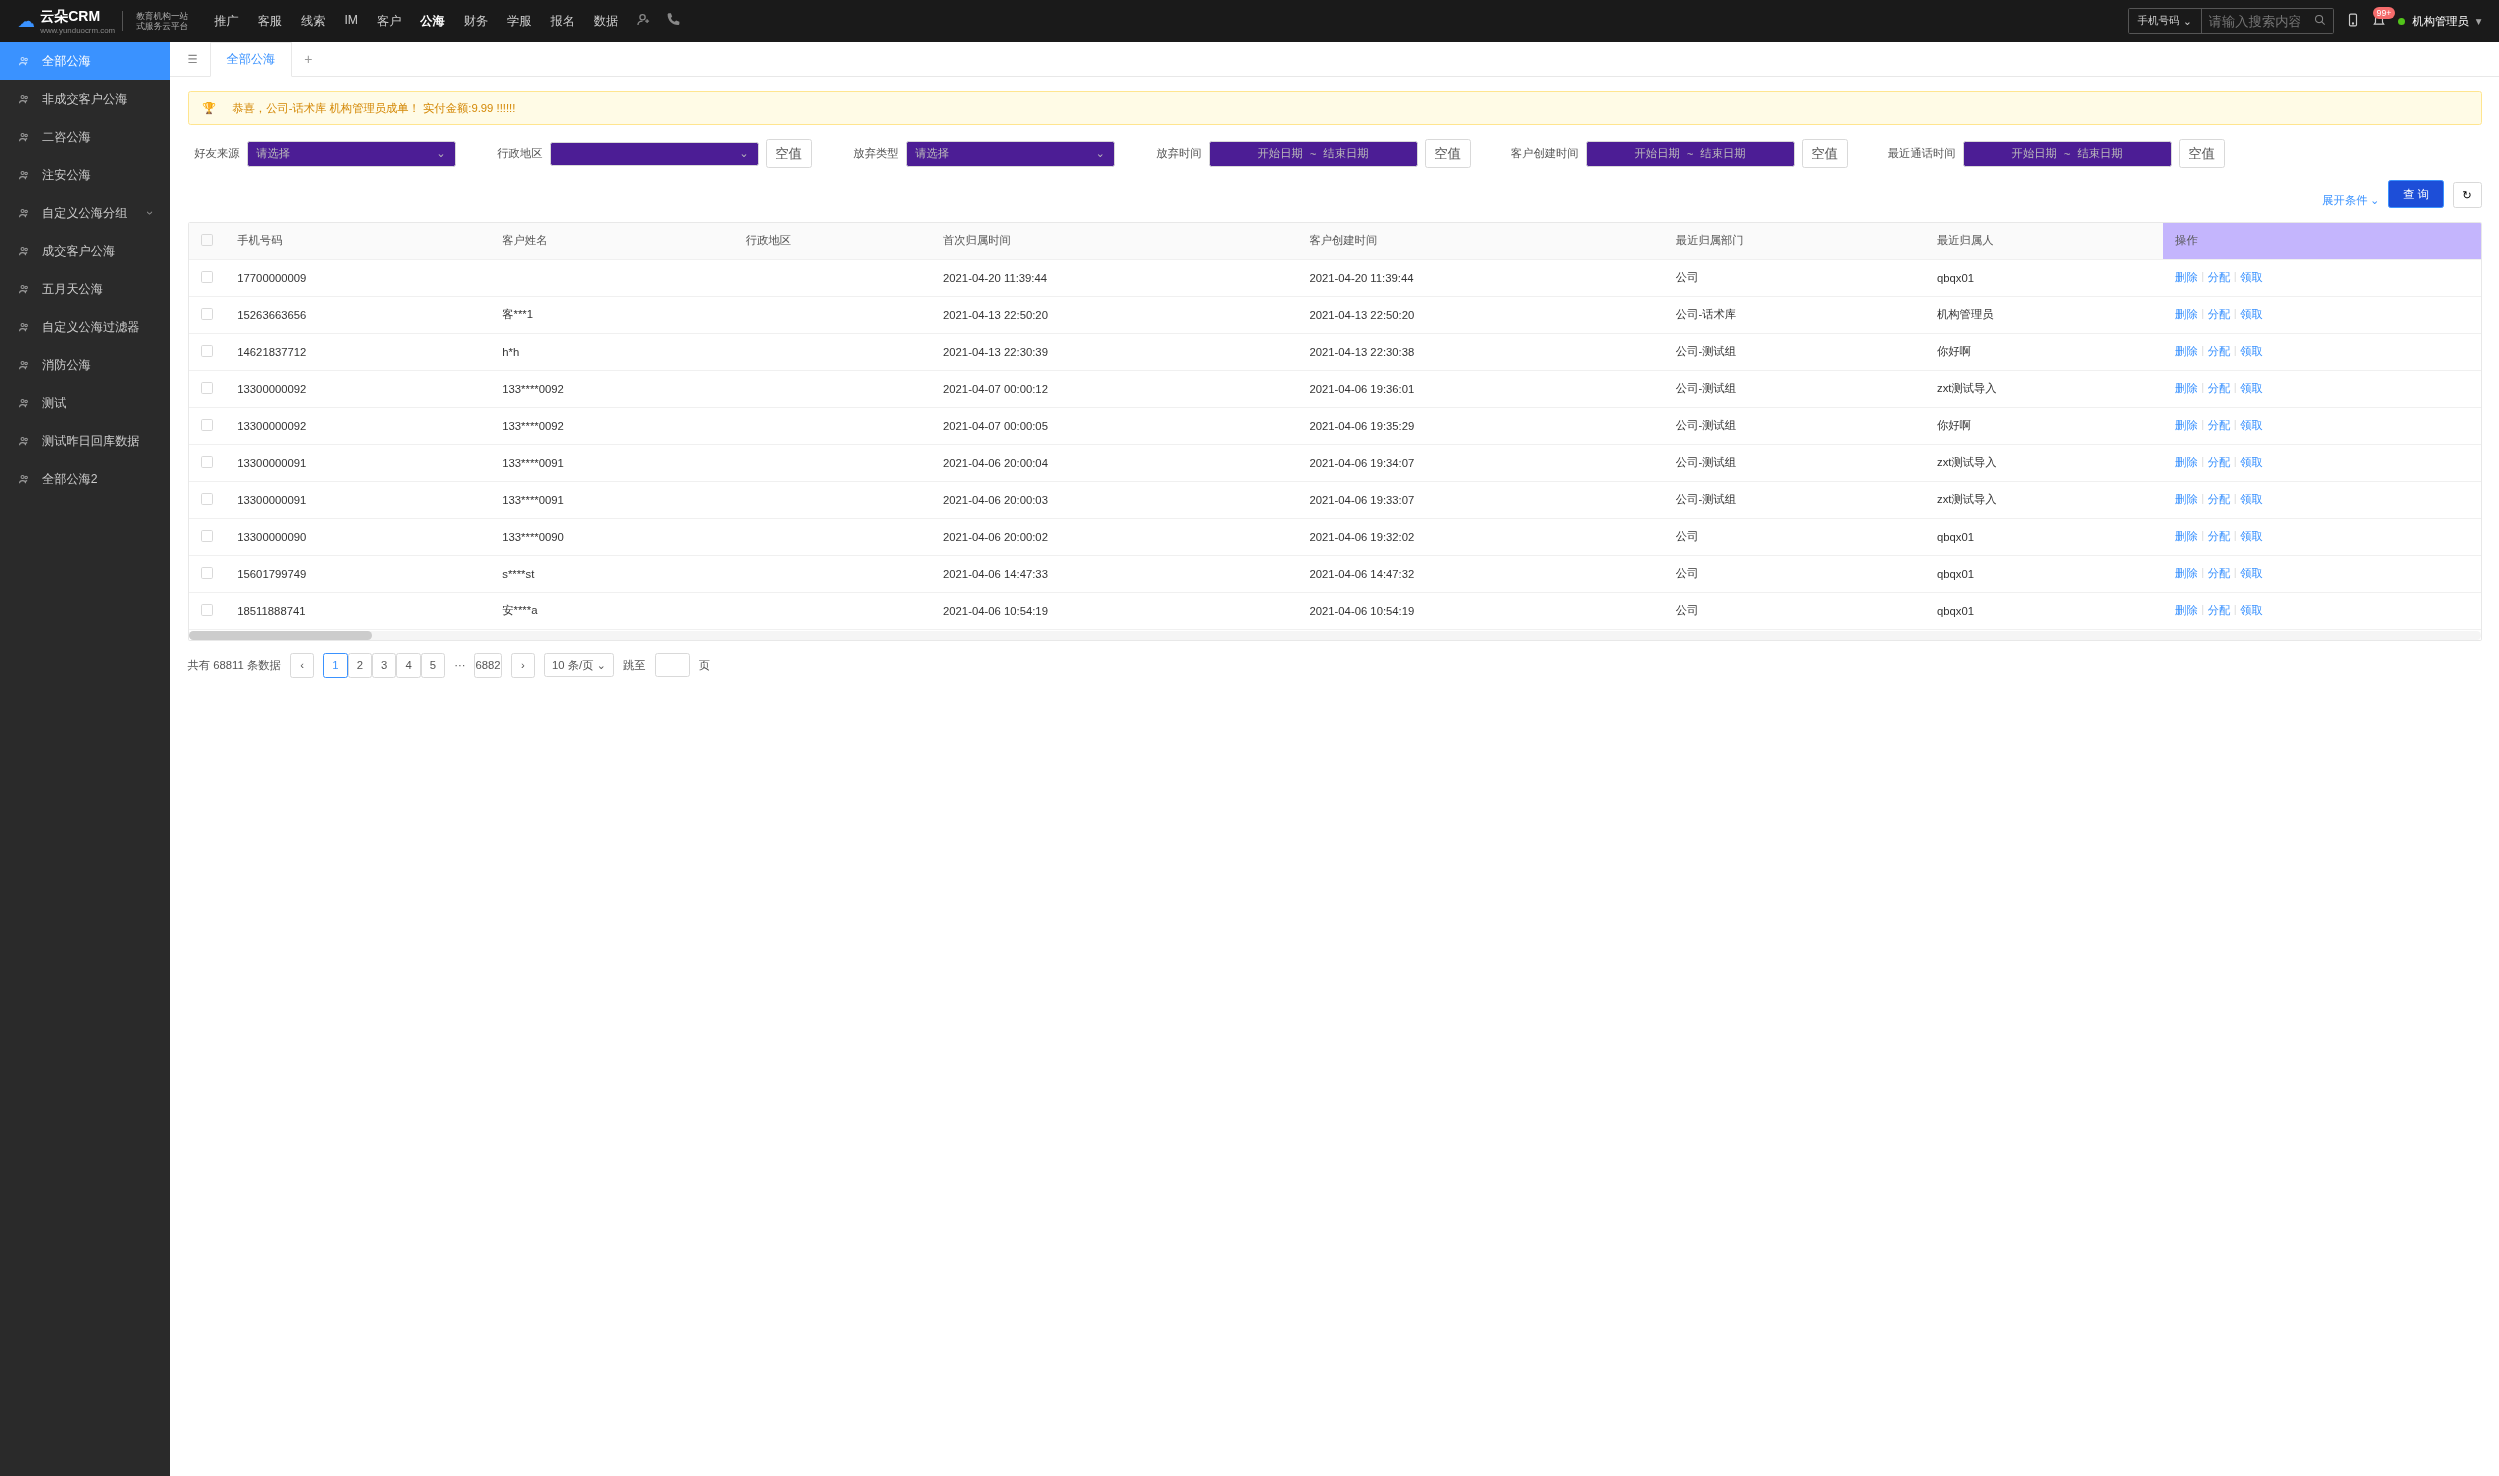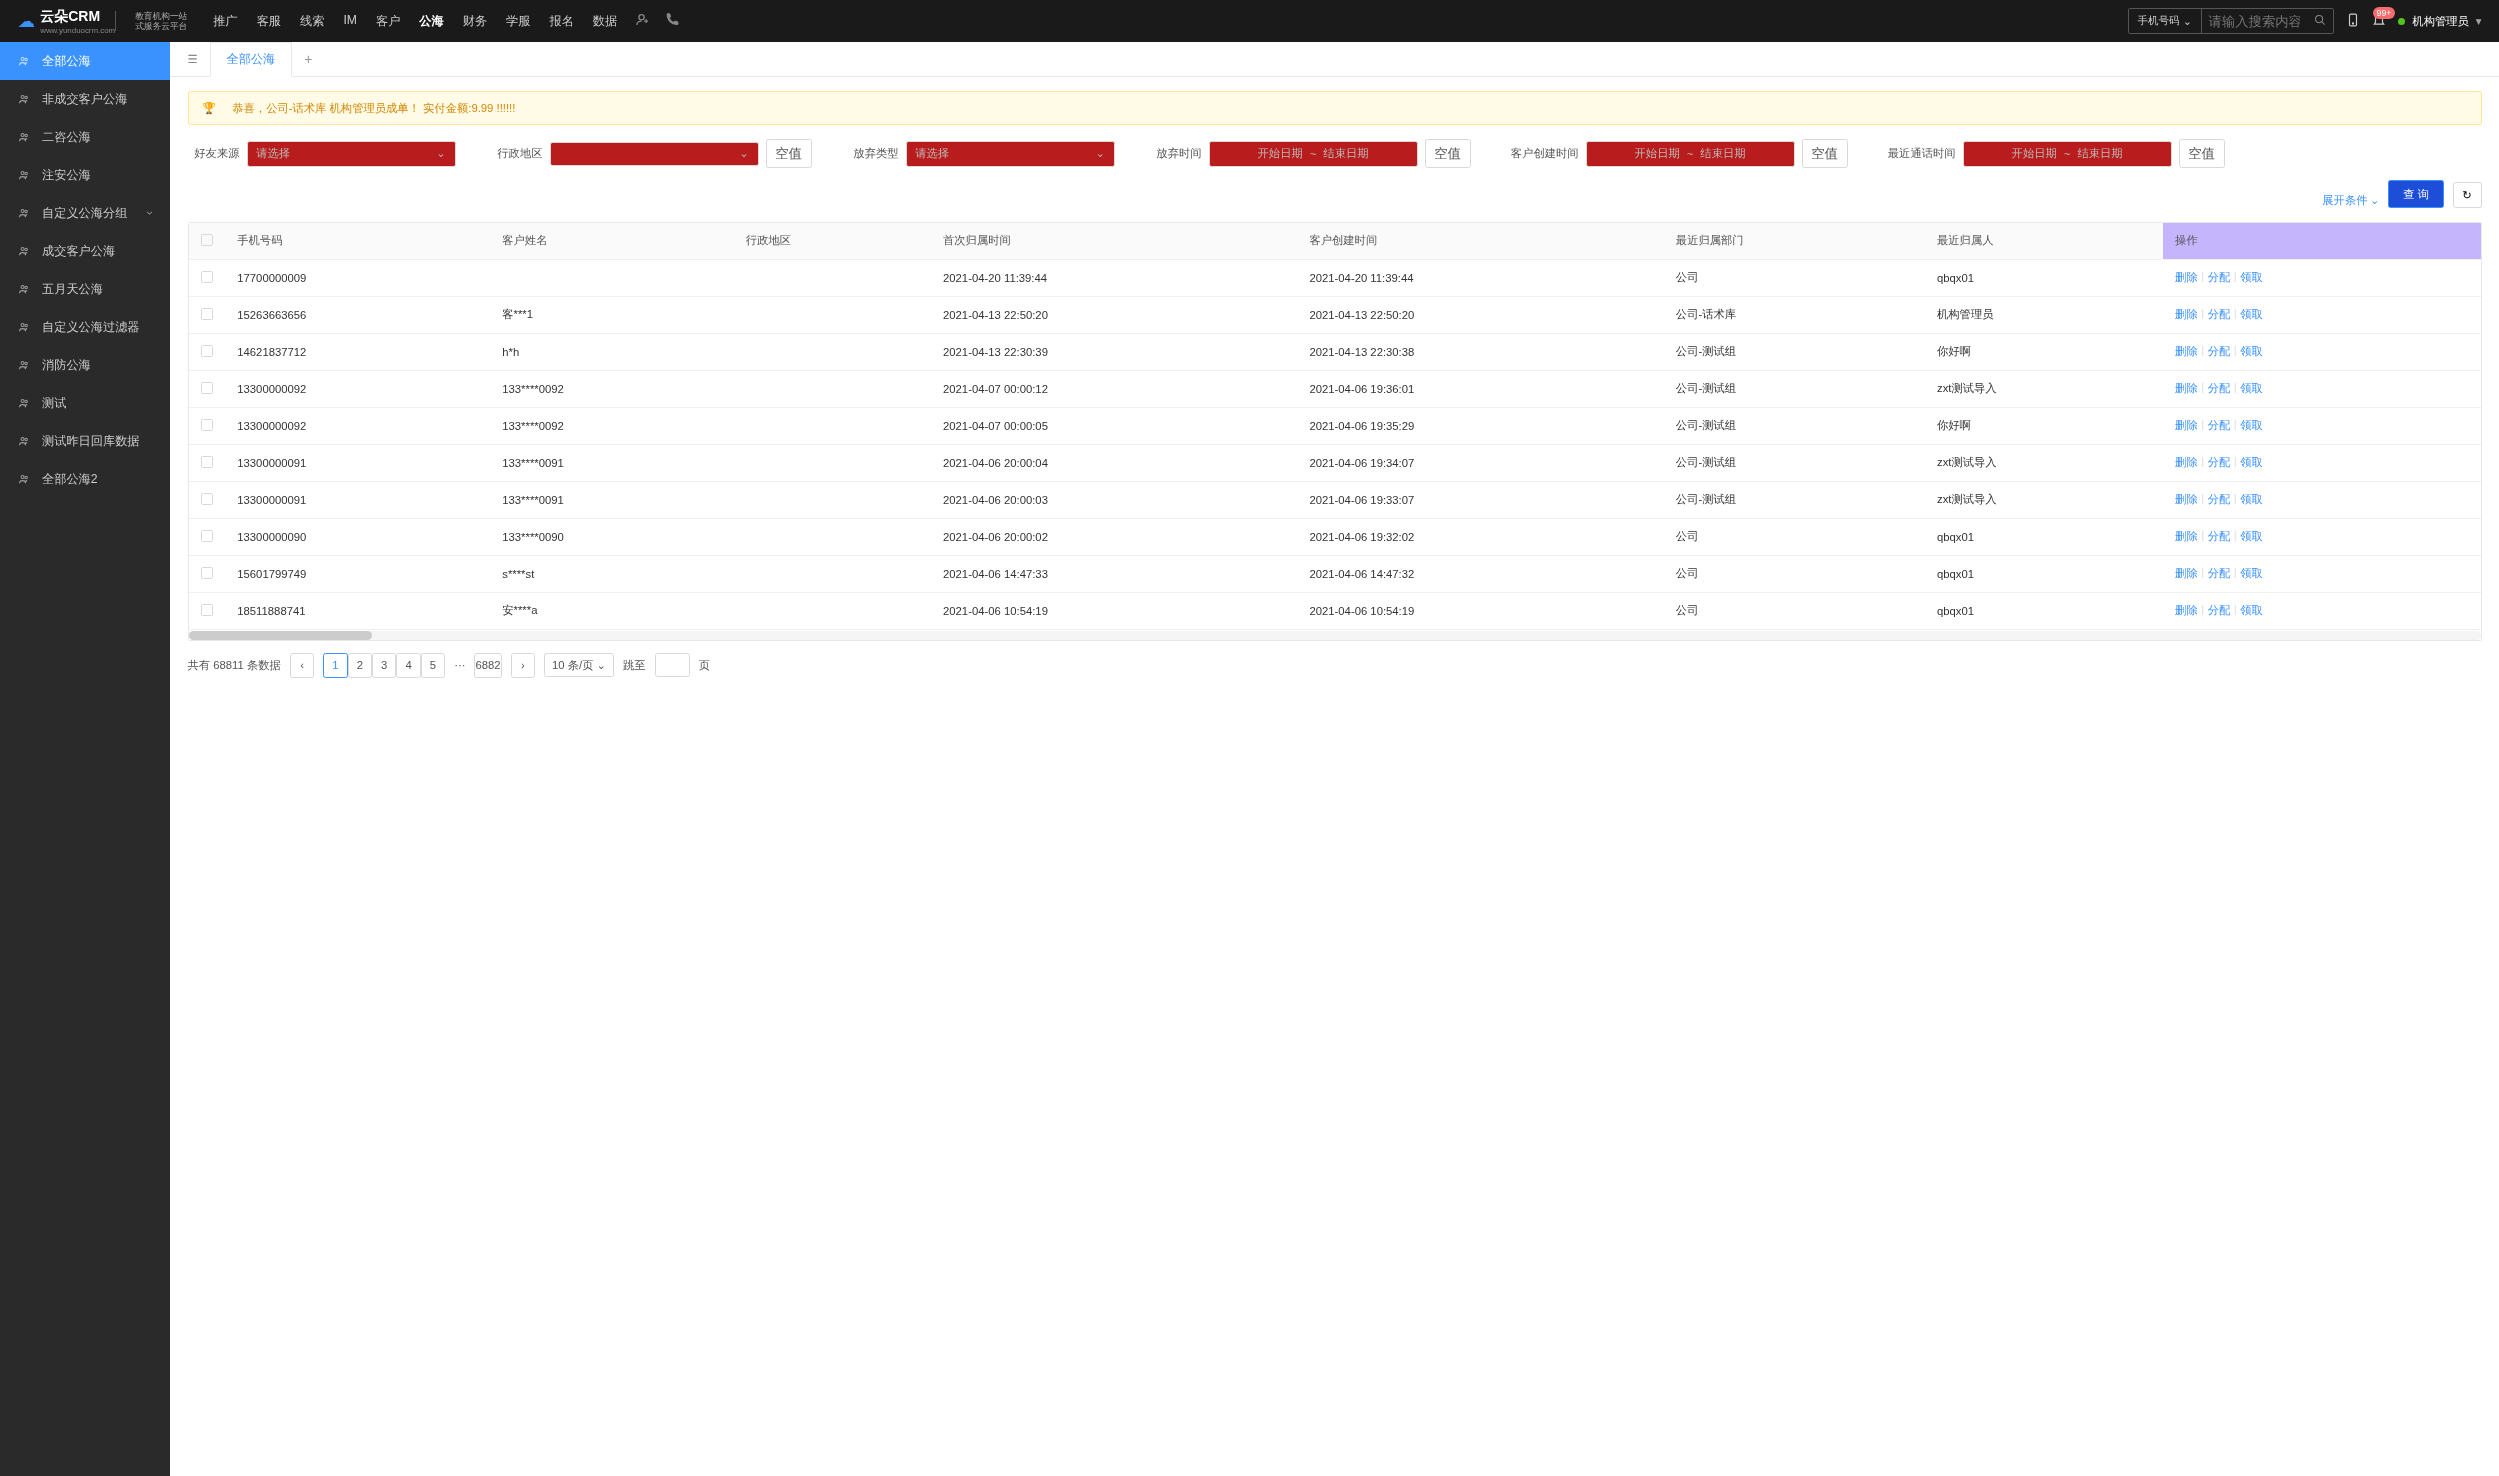--- a/index.html
+++ b/index.html
@@ -1,21 +1,21 @@
 <!DOCTYPE html>
 <html style="font-size:14px"><head>
 <meta charset="utf-8">
 <style>
 * { margin: 0; padding: 0; box-sizing: border-box; }
 body { font-family: -apple-system, "Microsoft YaHei", sans-serif; font-size: 11.3px; color: #333; background: #fff; }
 .header { height: 42px; background: #1a1a1a; display: flex; align-items: center; padding: 0 17.5px; color: #fff; }
 .logo { display: flex; align-items: center; margin-right: 26px; }
 .logo-cloud { color: #3a92ff; font-size: 17.5px; margin-right: 5.2px; }
 .logo-text { font-weight: 700; font-size: 14px; }
-.logo-sub { font-size: 8.7px; color: #aaa; border-left: 0.9px solid #555; padding-left: 19px; line-height: 1.2; }
+.logo-sub { font-size: 8.7px; color: #aaa; border-left: 0.9px solid #555; padding-left: 13px; margin-left: 7px; line-height: 1.2; }
 .nav { display: flex; gap: 19px; justify-content: flex-end; }
 .nav-item { color: #ccc; cursor: pointer; font-size: 12.2px; }
 .nav-item.active { color: #fff; font-weight: 600; }
 .nav-icon { color: #888; cursor: pointer; font-size: 14px; }
 .header-right { margin-left: auto; display: flex; align-items: center; gap: 12.2px; }
 .search-group { display: flex; border: 0.9px solid #555; border-radius: 1.7px; }
 .search-type { padding: 4.4px 8.7px; border-right: 0.9px solid #555; color: #ccc; font-size: 10.5px; display: flex; align-items: center; gap: 3.5px; }
 .search-input { background: transparent; border: none; color: #ccc; padding: 4.4px 7px; width: 105px; outline: none; }
 .badge { position: relative; }
 .badge-count { position: absolute; top: -5.2px; right: -8.7px; background: #f56c6c; color: #fff; font-size: 8.7px; padding: 0.9px 3.5px; border-radius: 7px; }
@@ -31,21 +31,21 @@
 .tabs { height: 35px; border-bottom: 0.9px solid #e8e8e8; display: flex; align-items: center; padding: 0 10.5px; }
 .tabs-toggle { color: #888; cursor: pointer; padding: 0 7px; }
 .tab { padding: 7.9px 15.7px; border: 0.9px solid #e8e8e8; border-bottom: none; margin-left: 5.2px; cursor: pointer; font-size: 12.2px; }
 .tab.active { color: #3a92ff; border-bottom: 1.7px solid #fff; margin-bottom: -0.9px; }
 .tab-add { padding: 7px 12.2px; color: #999; cursor: pointer; font-size: 14px; }
 .content { flex: 1; padding: 14px 17.5px; overflow: auto; }
 .banner { border: 0.9px solid #ffe58f; background: #fffbe6; padding: 8.7px 14px; border-radius: 2.6px; margin-bottom: 14px; display: flex; align-items: center; gap: 15.7px; color: #d48806; }
 .filters { display: flex; flex-wrap: wrap; gap: 17.5px 35px; margin-bottom: 12.2px; }
 .filter { display: flex; align-items: center; gap: 7px; font-size: 11.3px; color: #555; }
 .filter-label { min-width: 52px; text-align: right; }
-.select, .date-range { border: 0.9px solid #d9d9d9; border-radius: 2.6px; padding: 4.4px 8.7px; min-width: 209px; color: #bbb; display: flex; align-items: center; justify-content: space-between; cursor: pointer; background: #b91c1c; }
+.select, .date-range { border: 0.9px solid #d9d9d9; border-radius: 2.6px; padding: 4.4px 8.7px; min-width: 209px; color: #bbb; display: flex; align-items: center; justify-content: space-between; cursor: pointer; background: #4c1d95; }
 .date-range { gap: 7px; justify-content: center; }
 .empty-btn { border: 0.9px solid #d9d9d9; border-radius: 2.6px; padding: 4.4px 8.7px; cursor: pointer; color: #555; background: #fff; }
 .filter-actions { display: flex; justify-content: flex-end; gap: 8.7px; margin-bottom: 14px; align-items: flex-end; }
 .expand-link { color: #3a92ff; cursor: pointer; display: flex; align-items: center; gap: 2.6px; }
 .btn { padding: 5.2px 14px; border-radius: 2.6px; border: 0.9px solid #d9d9d9; background: #fff; cursor: pointer; font-size: 11.3px; }
 .btn.primary { background: #1d4ed8; color: #fff; border-color: #3a92ff; }
 .btn.disabled { color: #bbb; cursor: not-allowed; }
 .btn.icon-only { padding: 5.2px 8.7px; }
 .toolbar { display: flex; gap: 8.7px; margin-bottom: 10.5px; align-items: center; }
 .toolbar-right { margin-left: auto; }

